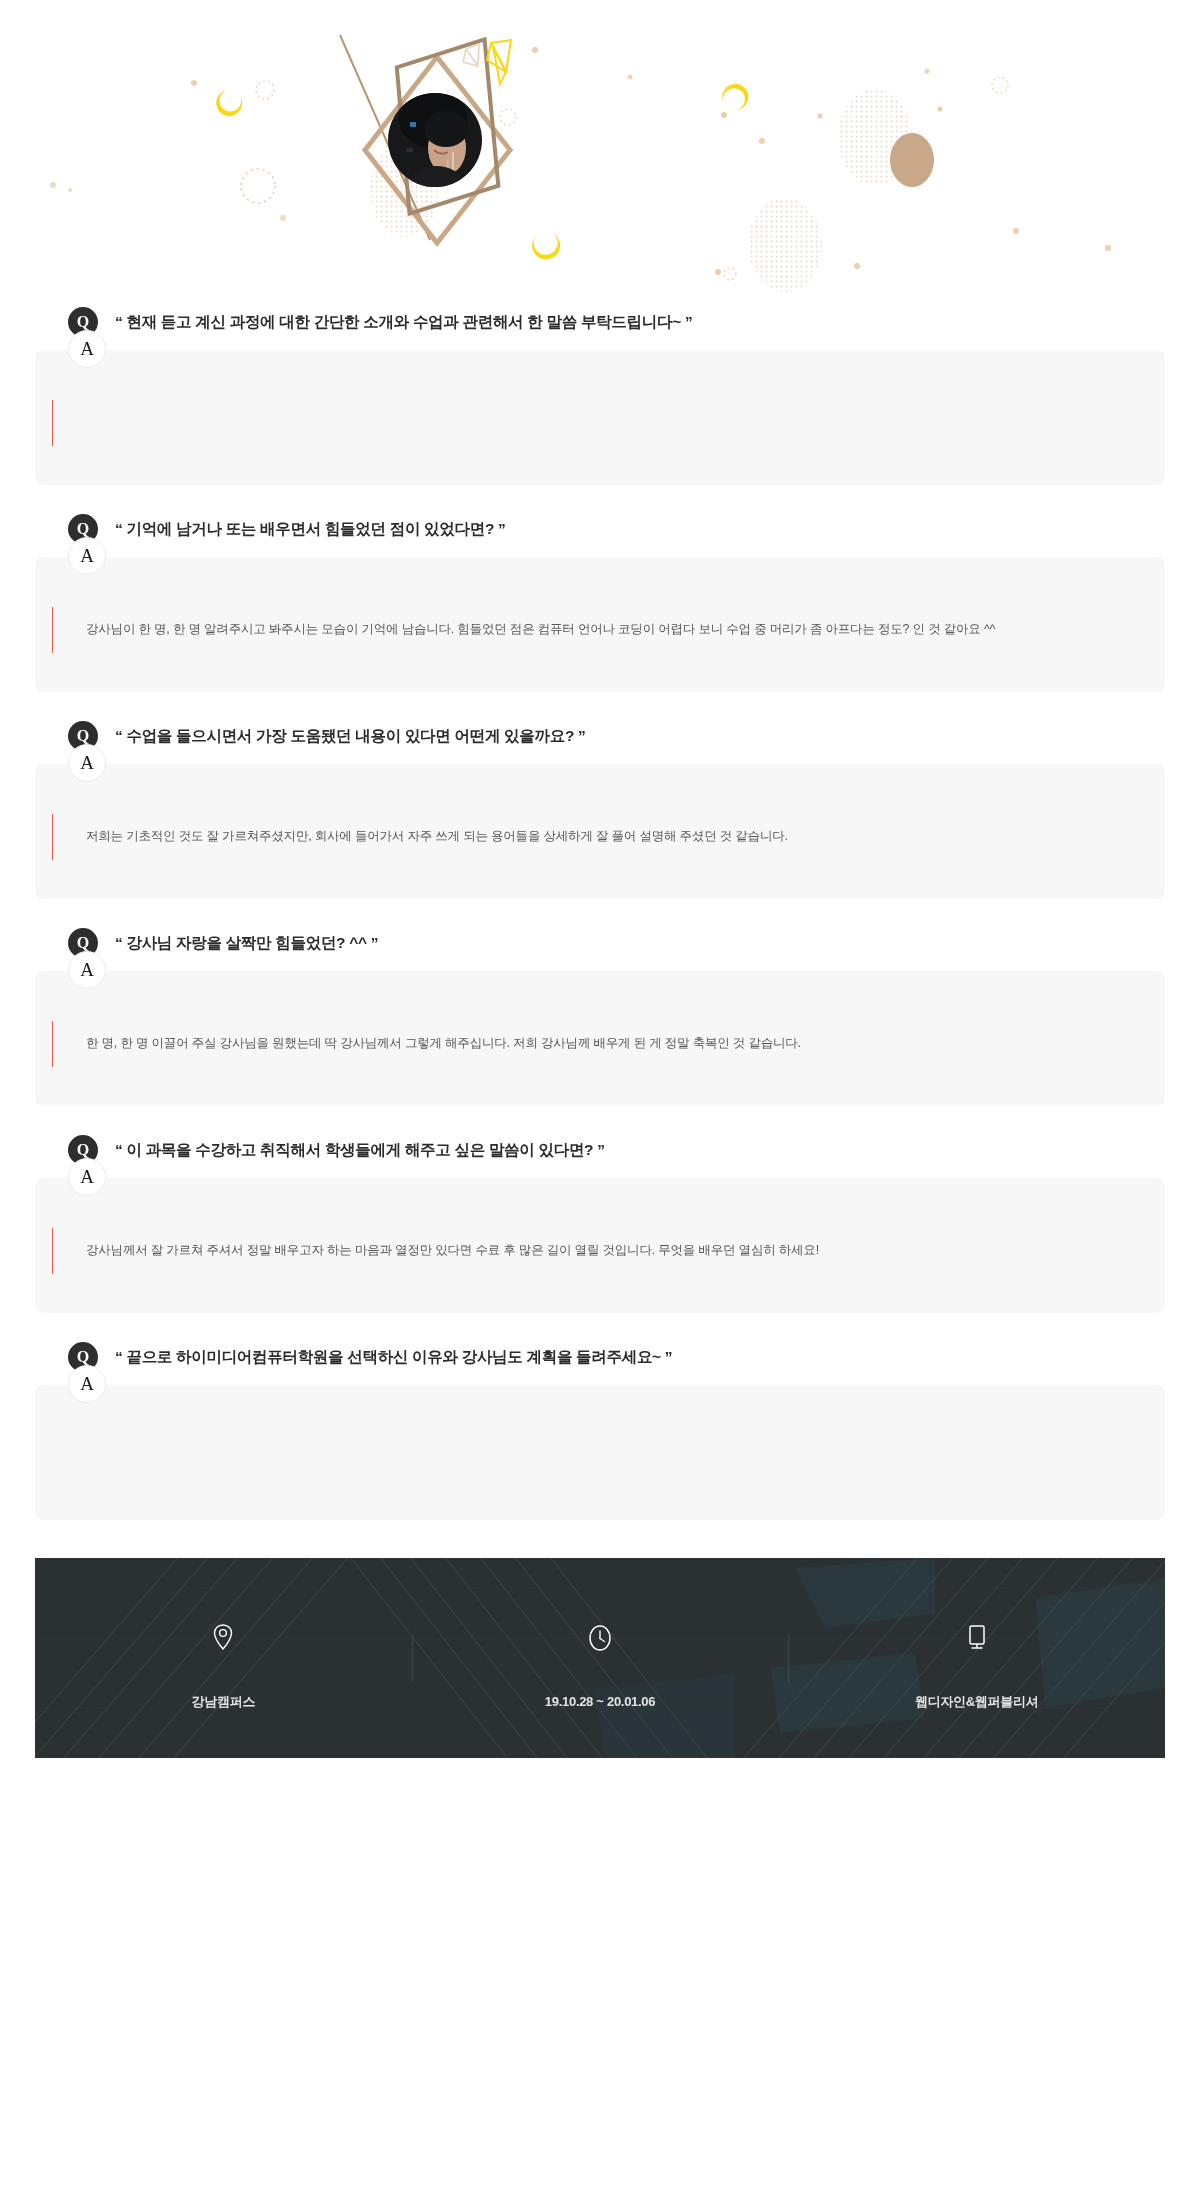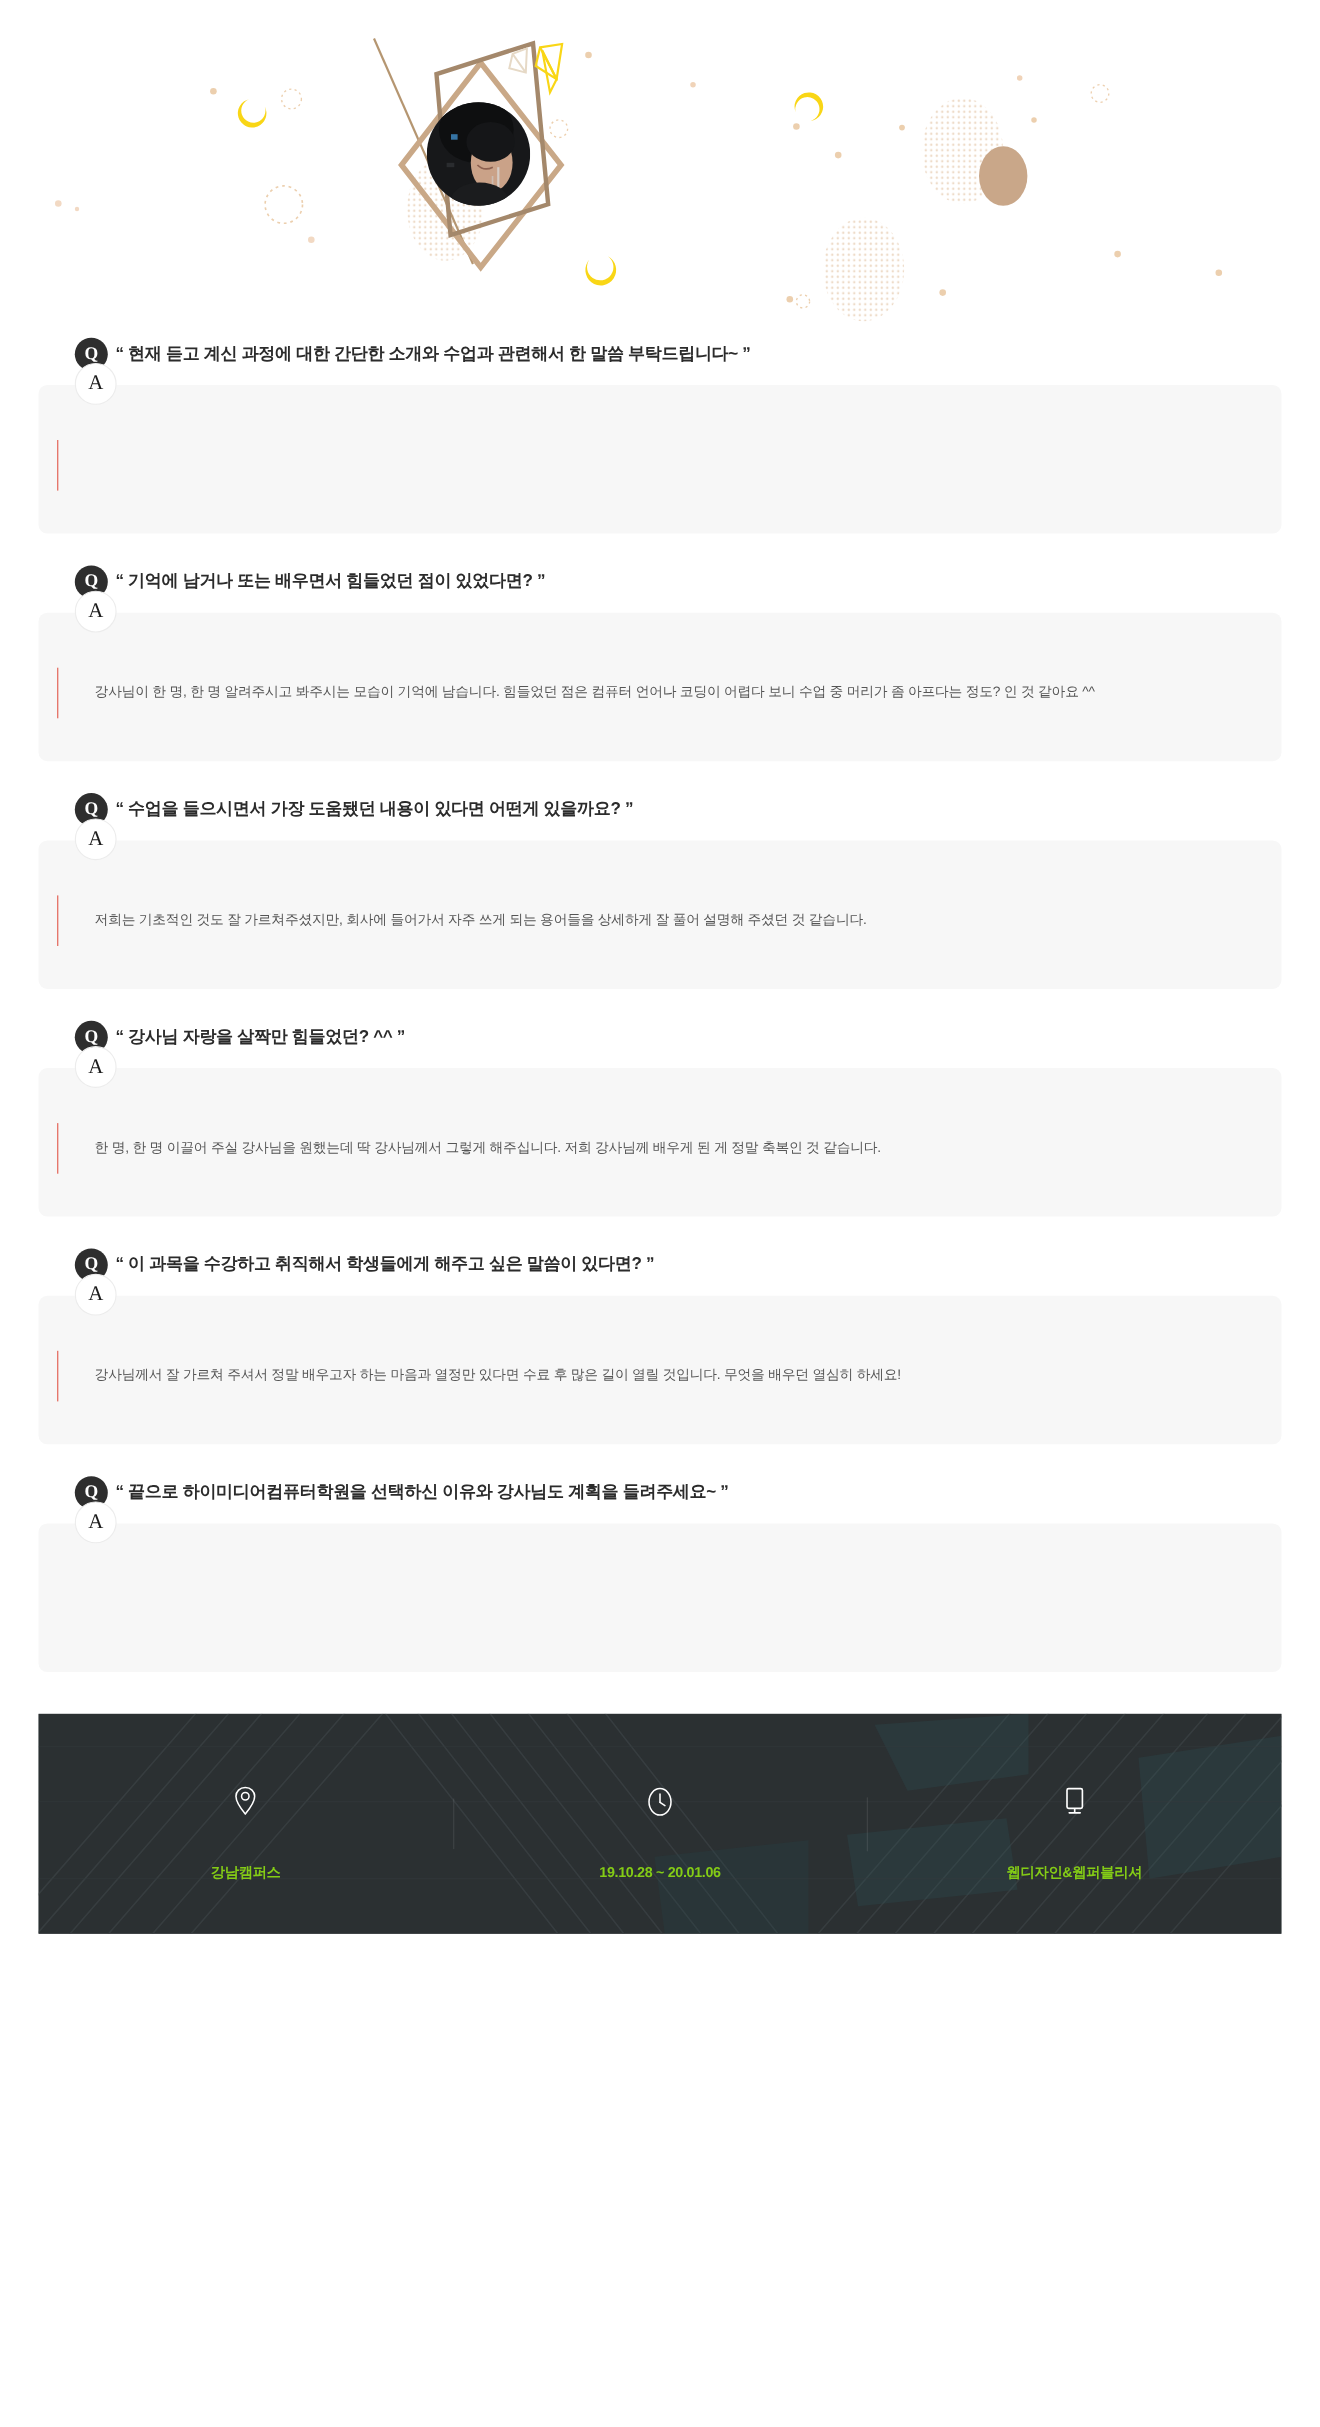--- a/index.html
+++ b/index.html
@@ -59,21 +59,21 @@
     font-size: 16px;
     font-weight: 700;
     display: flex;
     align-items: center;
     justify-content: center;
     flex: 0 0 auto;
     letter-spacing: 0;
   }
 
   .q-text {
-    margin-left: 7px;
+    margin-left: 17px;
     font-size: 15.5px;
     font-weight: 700;
     color: #2b2b2b;
     letter-spacing: -0.3px;
     white-space: nowrap;
     line-height: 1;
   }
 
   .a-wrap {
     position: relative;
@@ -176,21 +176,21 @@
     height: 30px;
     display: flex;
     align-items: center;
     justify-content: center;
     margin-bottom: 22px;
   }
 
   .footer-label {
     font-size: 13px;
     font-weight: 700;
-    color: #84cc16;
+    color: #e5e5e5;
     letter-spacing: -0.3px;
     white-space: nowrap;
     margin-top: 19px;
   }
 </style>
 </head>
 <body>
 
 <div class="page">
 

